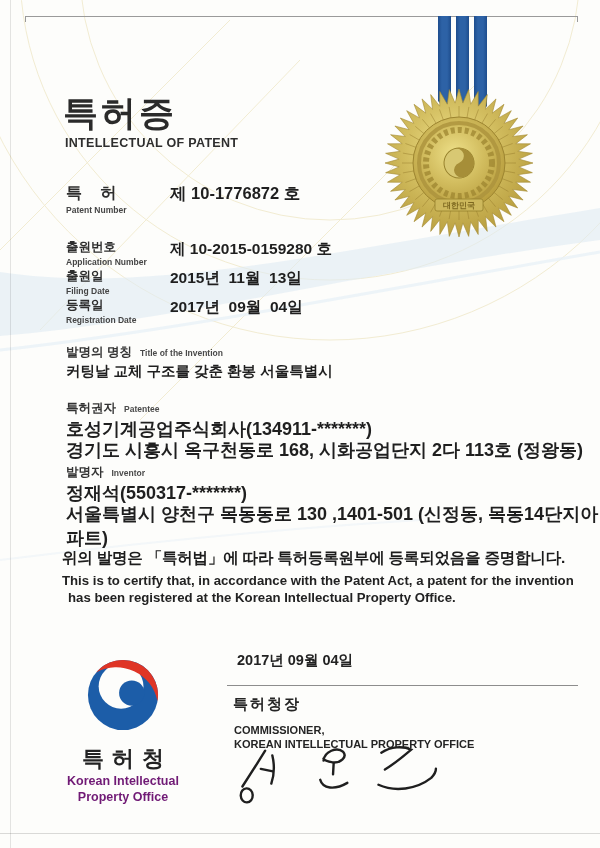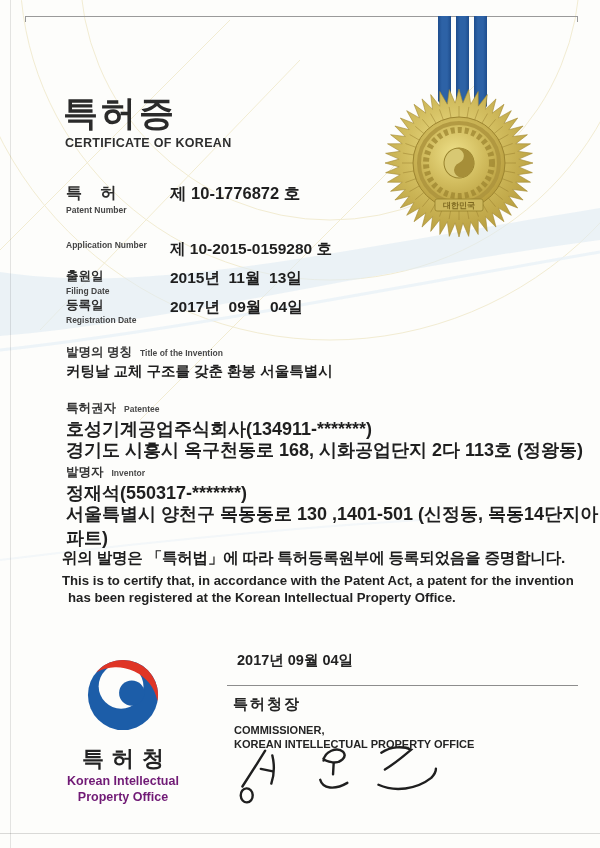--- a/index.html
+++ b/index.html
@@ -139,31 +139,32 @@
   <circle r="33" fill="none" stroke="#9d8530" stroke-width="6" stroke-dasharray="4 3" opacity="0.75"></circle>
   <g transform="rotate(-20)">
     <circle r="15" fill="#d8c873" stroke="#96802c" stroke-width="1"></circle>
     <path d="M0,-15 A15,15 0 0 1 0,15 A7.5,7.5 0 0 1 0,0 A7.5,7.5 0 0 0 0,-15 Z" fill="#a68e38"></path>
   </g>
   <rect x="-24" y="36" width="48" height="12" rx="2" fill="#cdb85c" stroke="#96802c" stroke-width="0.8"></rect>
   <text y="45" text-anchor="middle" font-size="8" font-weight="bold" fill="#7c671f">대한민국</text>
 </svg>
 
 <div class="abs h-kr">특허증</div>
-<div class="abs h-en">CERTIFICATE OF KOREAN</div>
+<div class="abs h-en">INTELLECTUAL OF PATENT</div>
 
 <div class="frow r1">
   <div class="flab">
     <div class="kr">특 허</div>
     <div class="en">Patent Number</div>
   </div>
   <div class="fval">제 10-1776872 호</div>
 </div>
 <div class="frow r2">
   <div class="flab">
+    <div class="kr">출원번호</div>
     <div class="en">Application Number</div>
   </div>
   <div class="fval">제 10-2015-0159280 호</div>
 </div>
 <div class="frow r3">
   <div class="flab">
     <div class="kr">출원일</div>
     <div class="en">Filing Date</div>
   </div>
   <div class="fval">2015년  11월  13일</div>

